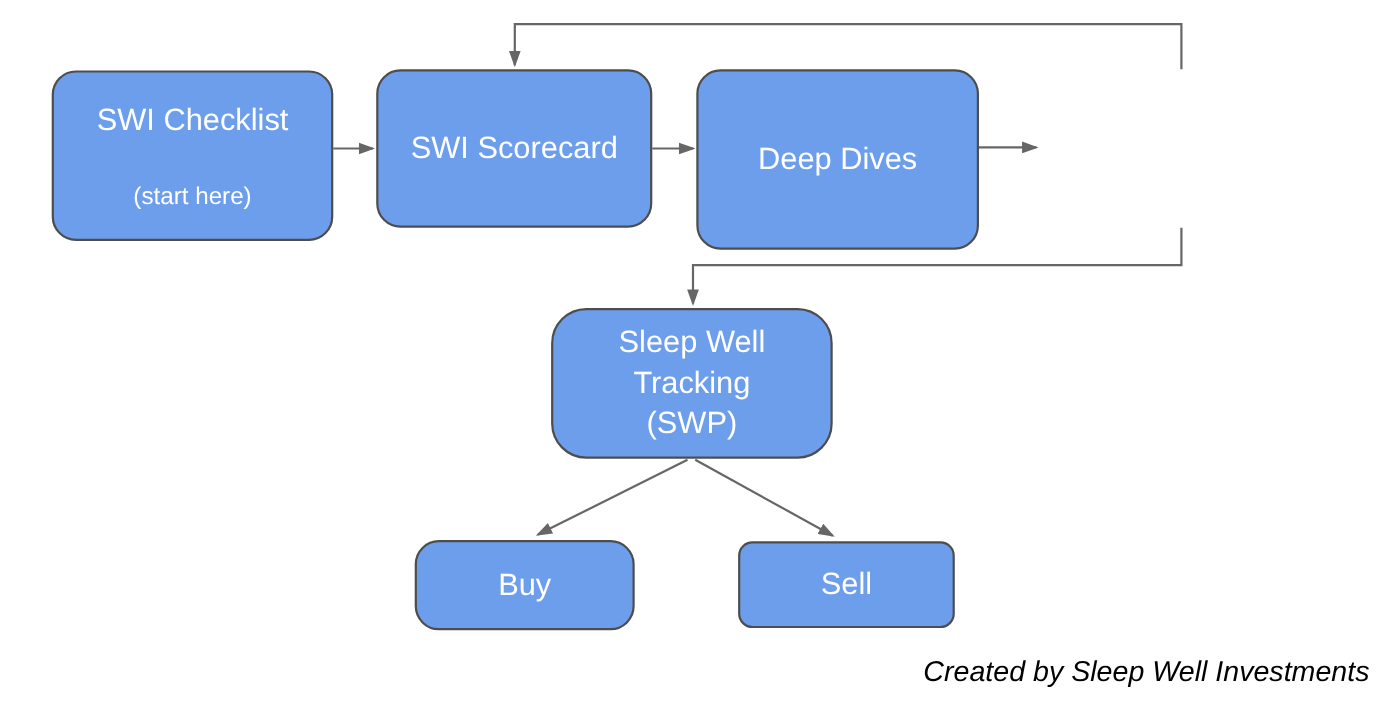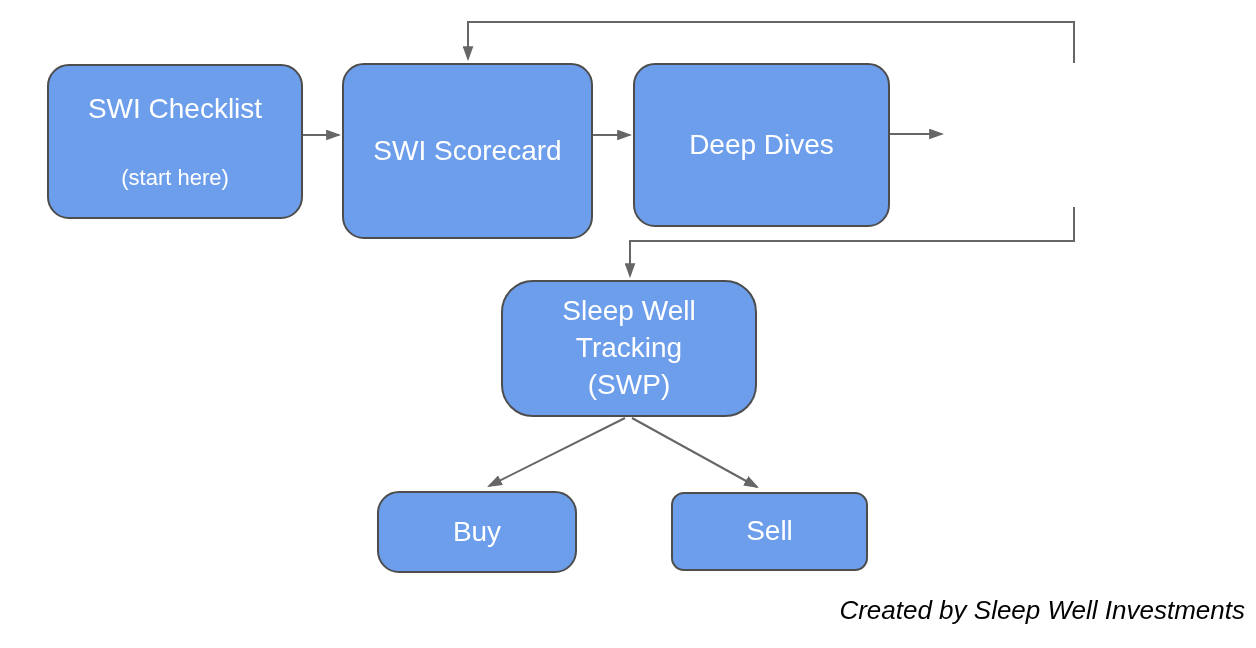--- a/index.html
+++ b/index.html
@@ -43,21 +43,21 @@
     align-items: center;
     justify-content: center;
     text-align: center;
     line-height: 1.32;
   }
   .node-title { font-size: 28px; }
   .node-sub   { font-size: 22px; margin-top: 12px; }
   .node-line  { font-size: 28px; }
 
   #n-checklist { left: 47px;  top: 64px;  width: 256px; height: 155px; gap: 24px; }
-  #n-scorecard { left: 342px; top: 63px;  width: 251px; height: 176px; }
+  #n-scorecard { left: 342px; top: 63px;  width: 251px; height: 144px; }
   #n-deepdives { left: 633px; top: 63px;  width: 257px; height: 164px; }
   #n-thesis    { left: 945px; top: 63px;  width: 258px; height: 144px; }
   #n-portfolio { left: 501px; top: 280px; width: 256px; height: 137px; border-radius: 32px; }
   #n-buy       { left: 377px; top: 491px; width: 200px; height: 82px; }
   #n-sell      { left: 671px; top: 492px; width: 197px; height: 79px; border-radius: 13px; }
 
   .caption {
     position: absolute;
     right: 11px;
     bottom: 22px;

